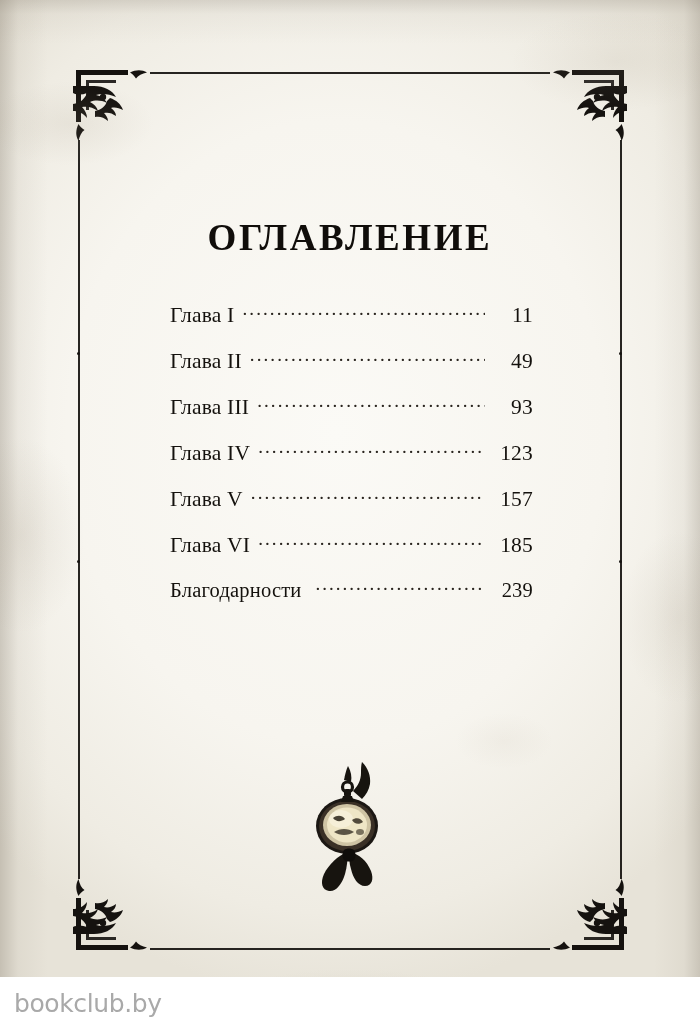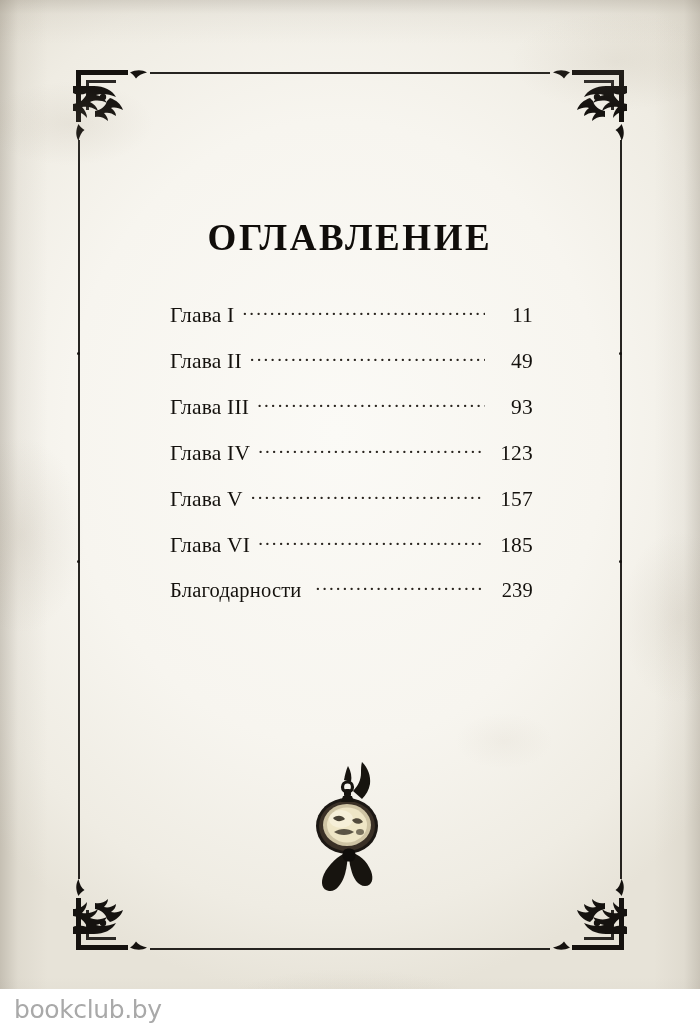--- a/index.html
+++ b/index.html
@@ -141,21 +141,21 @@
     top: 762px;
     width: 100px;
     height: 136px;
   }
 
   
   .watermark-bar {
     position: absolute;
     left: 0; bottom: 0;
     width: 700px;
-    height: 40px;
+    height: 52px;
     background: #ffffff;
     display: flex;
     align-items: center;
   }
   .watermark-text {
     font-family: "DejaVu Sans", sans-serif;
     font-size: 25px;
     color: #a9a9a9;
     letter-spacing: -0.4px;
     padding-left: 14px;

